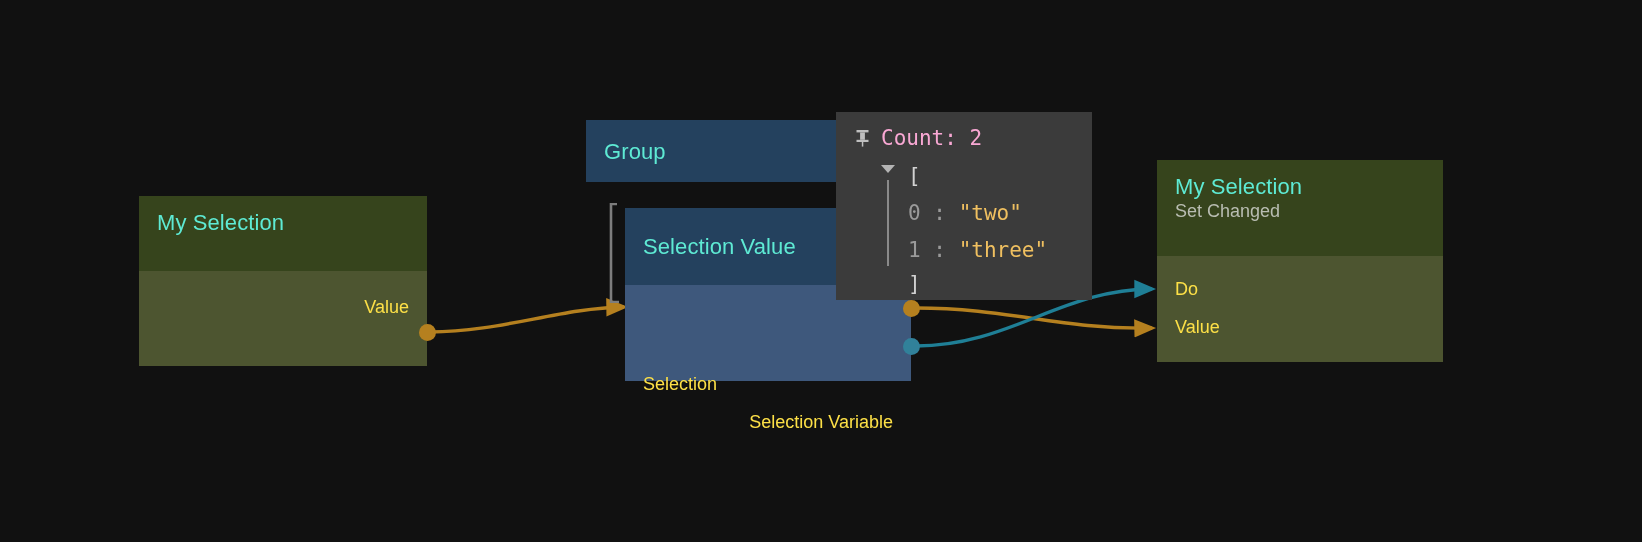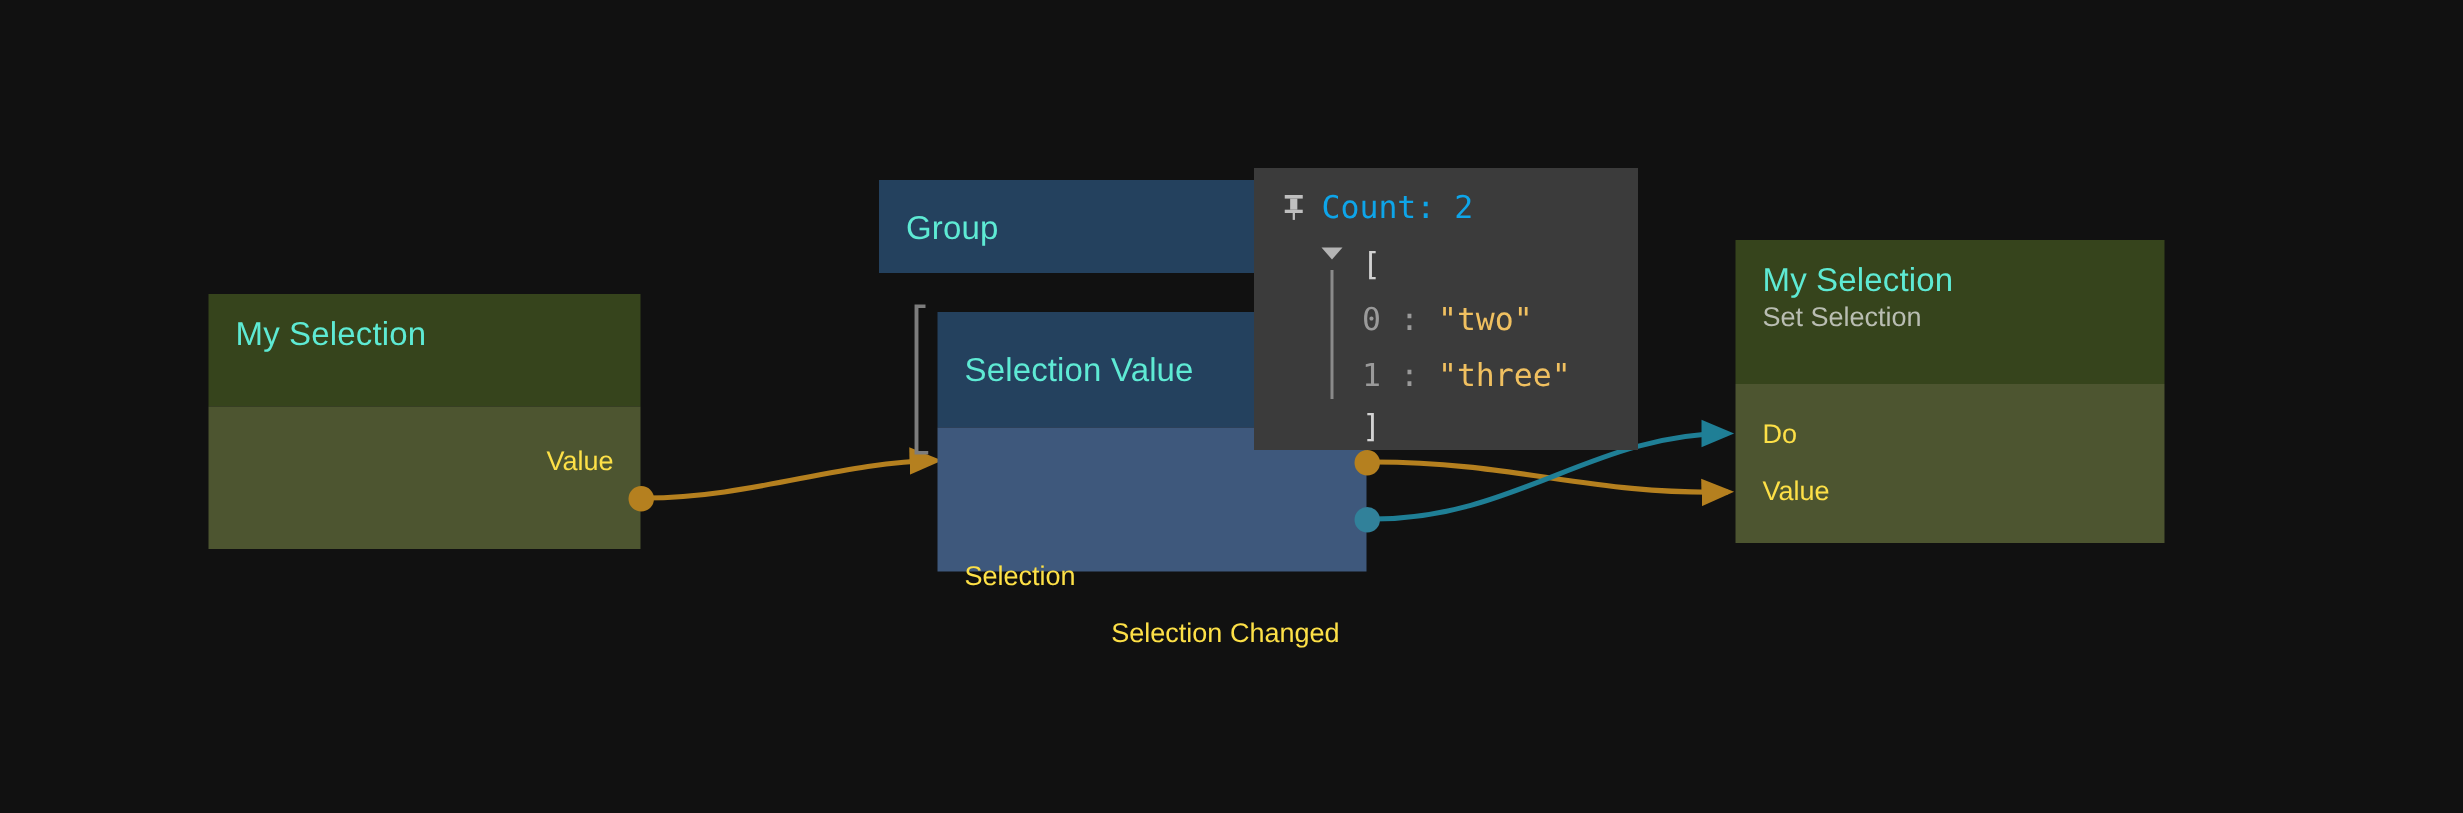--- a/index.html
+++ b/index.html
@@ -59,21 +59,21 @@
     background:#3b3b3b;
     font-family:"DejaVu Sans Mono","Liberation Mono",monospace;
     box-sizing:border-box;
     padding:12px 0 0 0;
   }
   .pop-headline{
     display:flex;align-items:center;gap:10px;
     padding:0 0 0 18px;height:28px;
   }
   .pin-icon{width:17px;height:18px;display:block;}
-  .pop-count{font-size:21px;color:#0ea5e9;letter-spacing:0px;line-height:28px;}
+  .pop-count{font-size:21px;color:#f9a8d4;letter-spacing:0px;line-height:28px;}
 
   .pop-tree{position:relative;margin-top:6px;padding-left:40px;}
   .disclosure{position:absolute;left:44px;top:6px;width:16px;height:10px;}
   .guide-line{position:absolute;left:51px;top:22px;width:2px;height:86px;background:#8a8a8a;}
 
   .pop-row{height:37px;line-height:37px;font-size:21px;white-space:nowrap;padding-left:32px;}
   .pop-bracket{color:#d2d2d2;}
   .pop-idx{color:#9a9a9a;}
   .pop-colon{color:#9a9a9a;}
   .pop-str{color:#f0c060;}
@@ -120,30 +120,30 @@
   <svg id="group-bracket" width="14" height="100" viewBox="0 0 14 100">
     <path d="M 12,1 L 6,1 L 6,99 L 14,99" fill="none" stroke="#7d7d7d" stroke-width="2.6"></path>
   </svg>
 
   <div class="node" id="node-pills">
     <div class="node-header">
       <div class="node-title">Selection Value</div>
     </div>
     <div class="node-body">
       <div class="port-row left" style="top:87px;">Selection</div>
-      <div class="port-row right" style="top:125px;">Selection Changed</div>
+      <div class="port-row right" style="top:125px;">Selection Variable</div>
     </div>
     <div class="port-dot" style="left:277.5px;top:91.5px;background:#b5801f;"></div>
     <div class="port-dot" style="left:277.5px;top:129.5px;background:#31819a;"></div>
   </div>
 
   <div class="node" id="node-setvar">
     <div class="node-header">
       <div class="node-title">My Selection</div>
-      <div class="node-subtitle">Set Selection</div>
+      <div class="node-subtitle">Set Changed</div>
     </div>
     <div class="node-body">
       <div class="port-row left" style="top:21px;">Do</div>
       <div class="port-row left" style="top:59px;">Value</div>
     </div>
   </div>
 
   <div id="value-popup">
 
     <div class="pop-headline">

